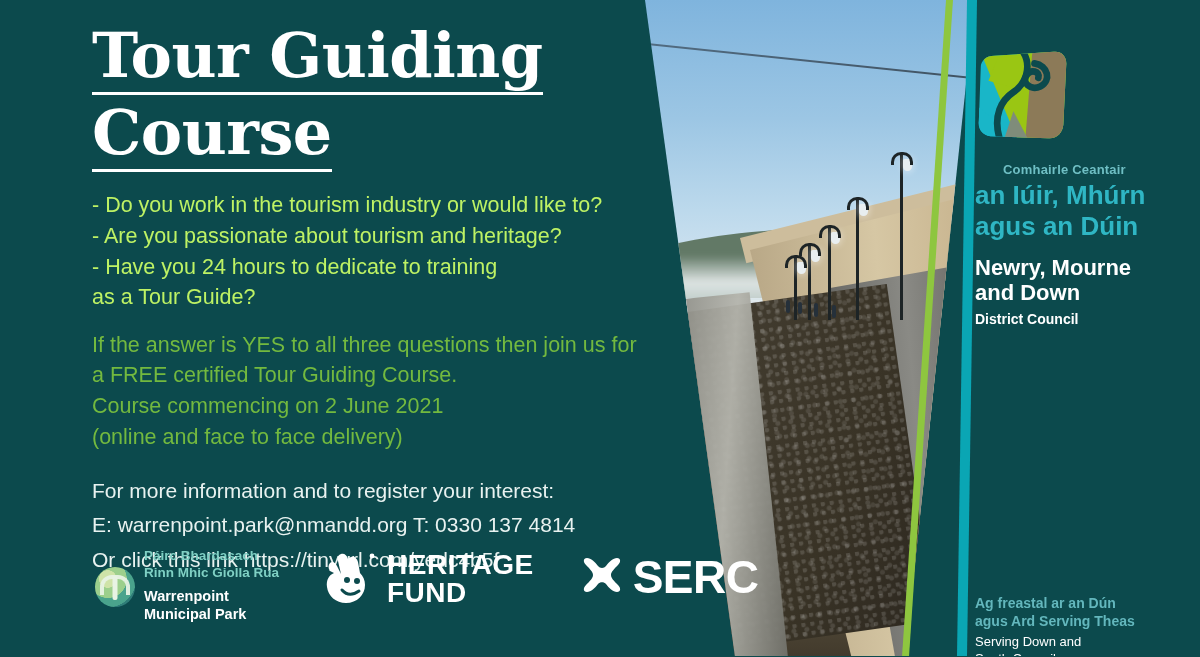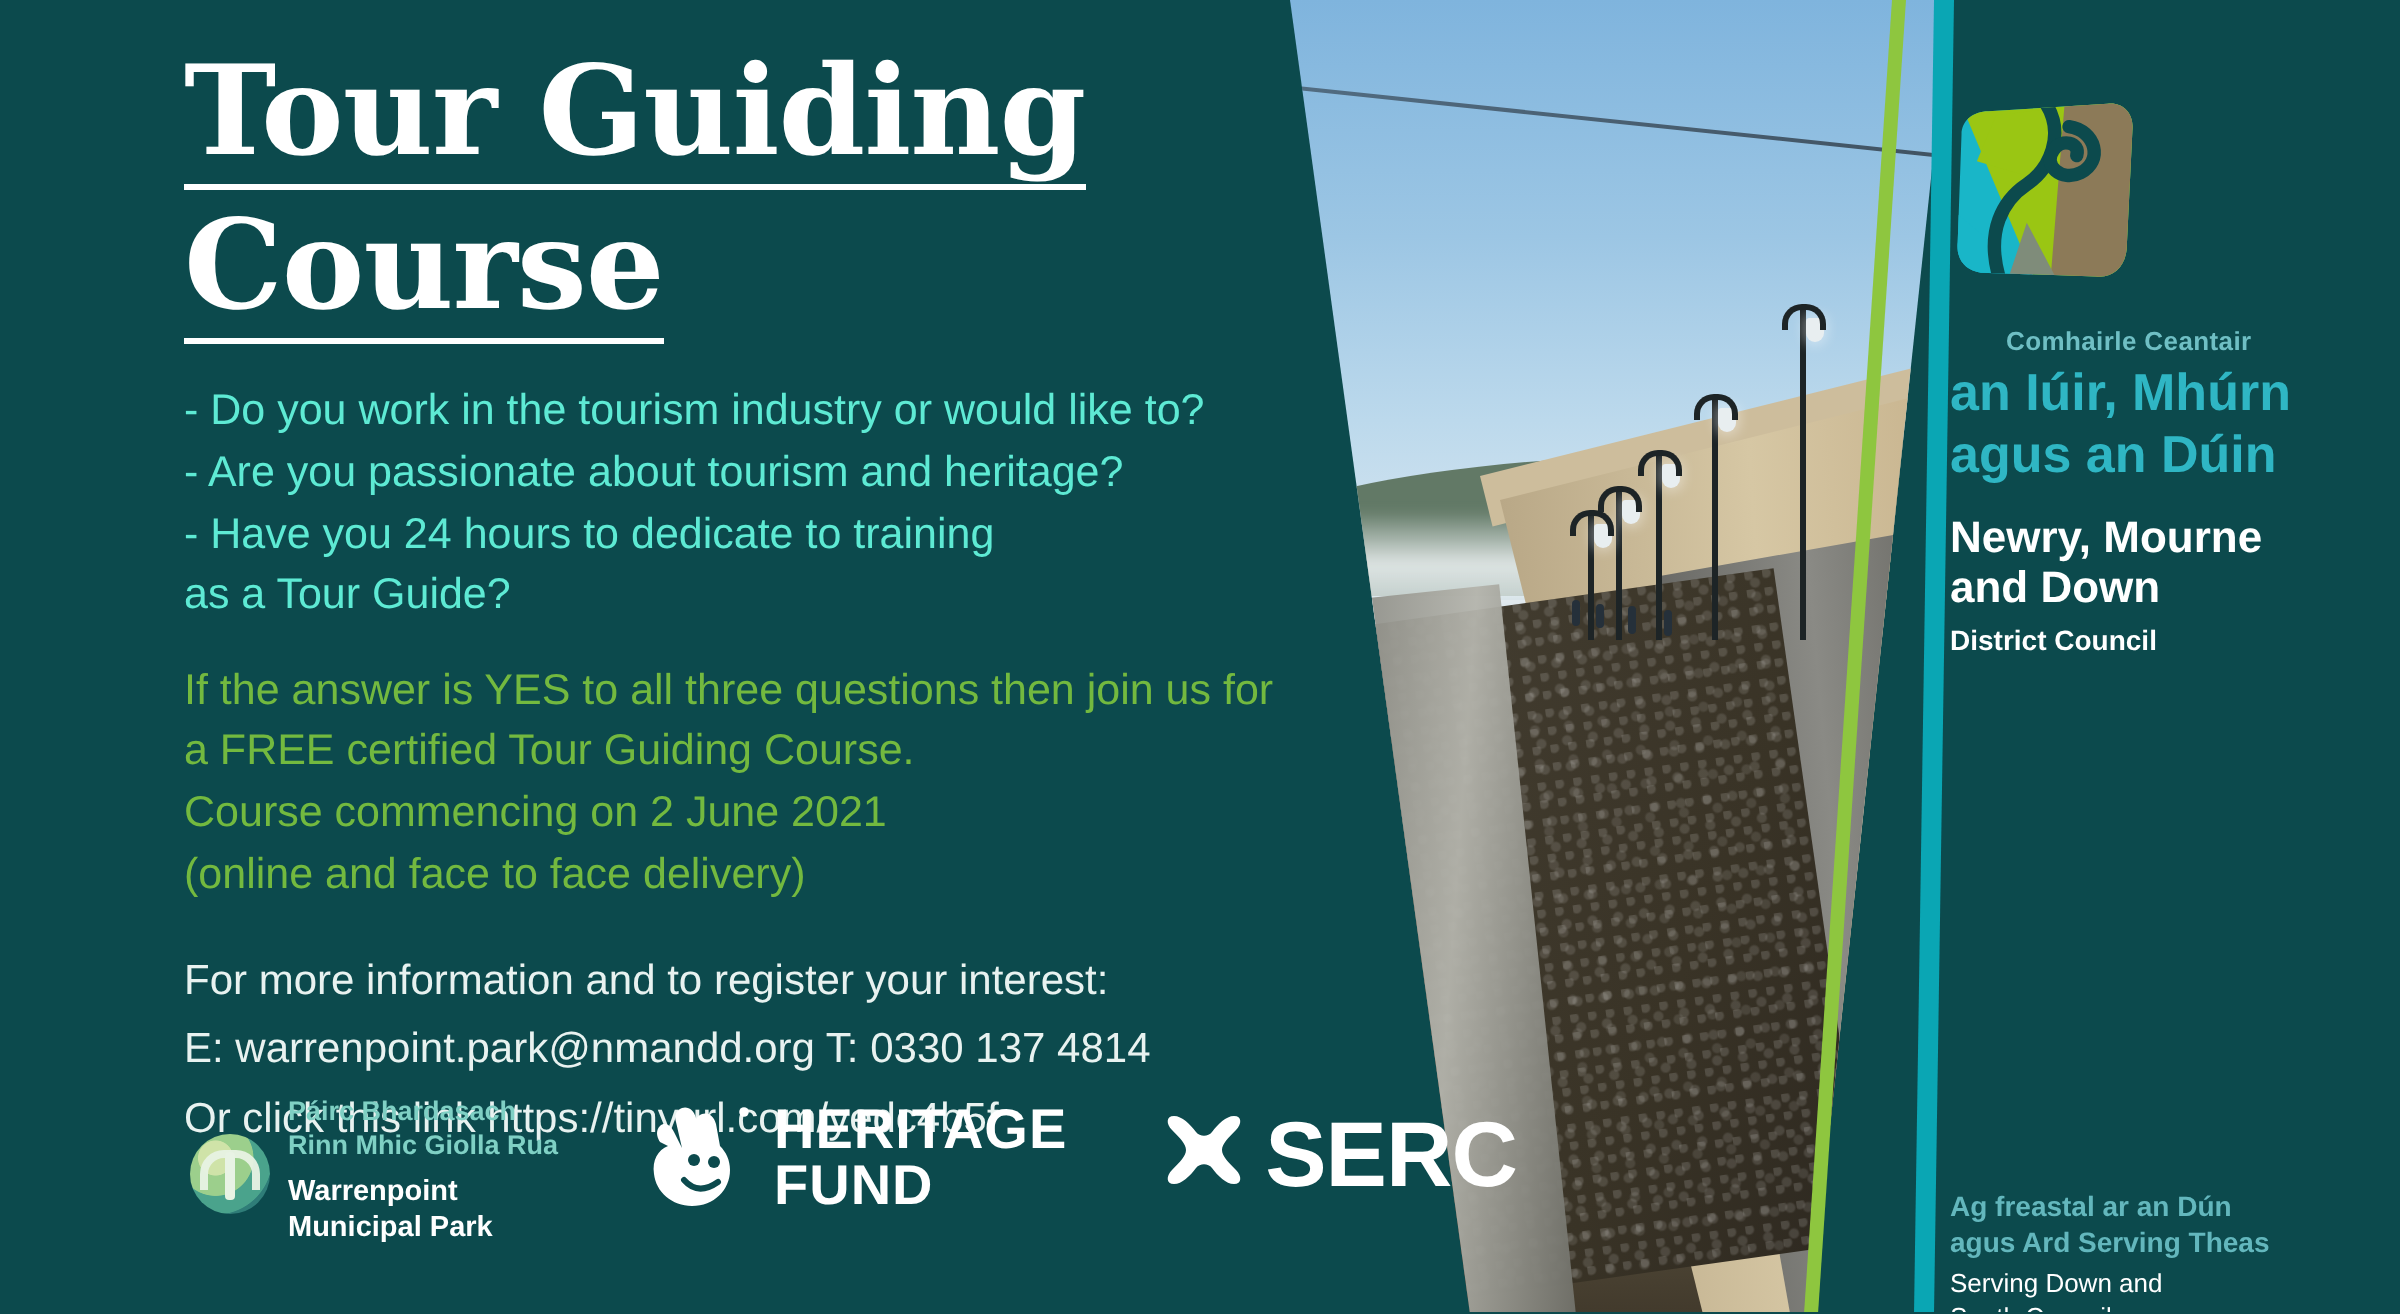--- a/index.html
+++ b/index.html
@@ -137,21 +137,21 @@
   .title .ln{
     display:block;
     border-bottom:3px solid #ffffff;
     padding-bottom:5px;
     margin-bottom:6px;
     width:max-content;
     max-width:100%;
   }
   .questions{
     margin-top:18px;
-    color:#5eead4;
+    color:#bef264;
     font-size:21.5px;
     line-height:1.42;
     font-weight:400;
   }
   .green-block{
     margin-top:17px;
     color:#73b93f;
     font-size:21.5px;
     line-height:1.43;
   }

